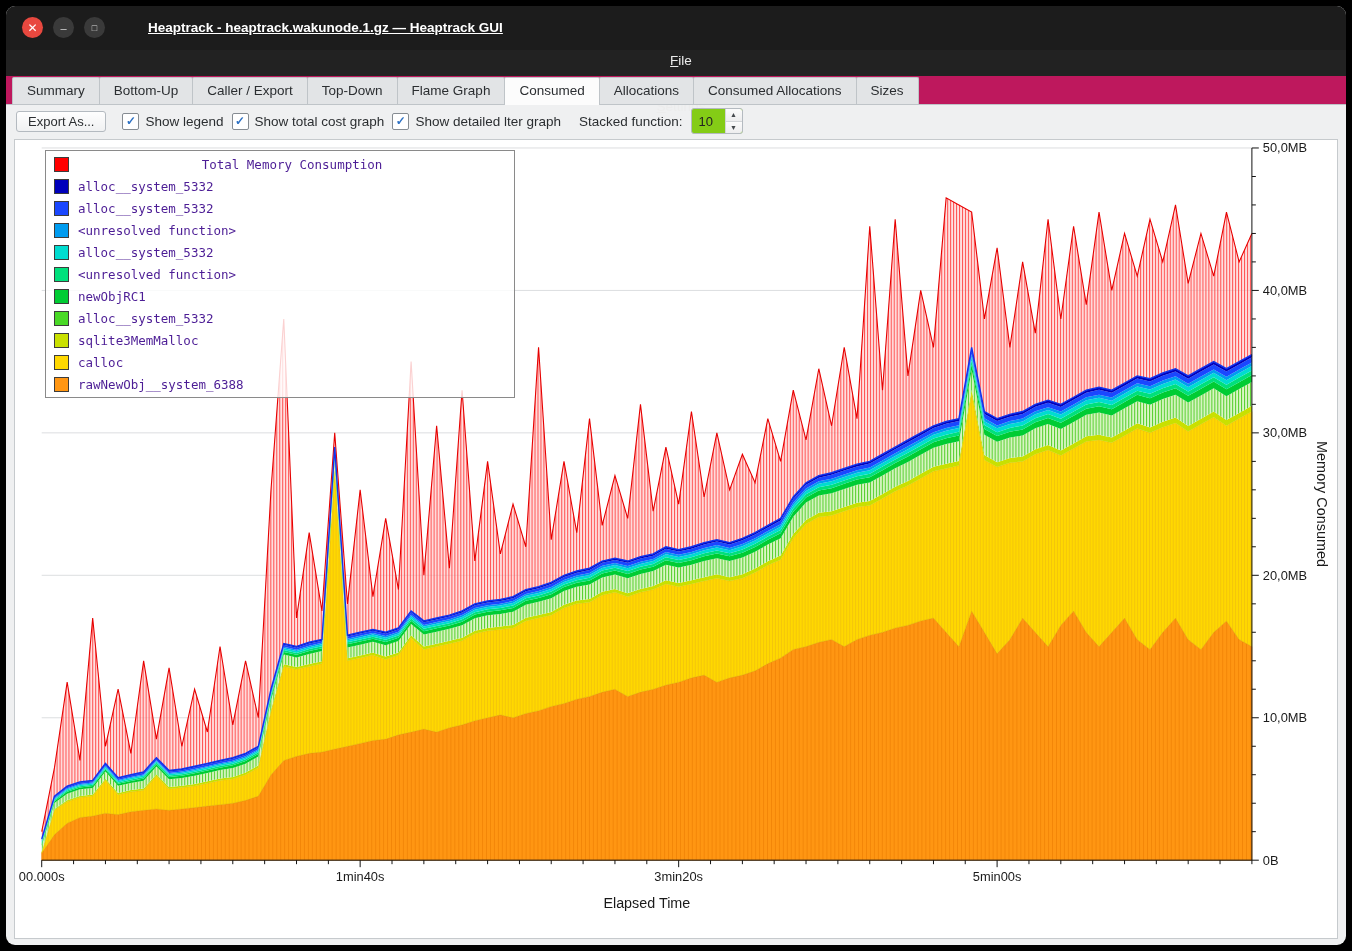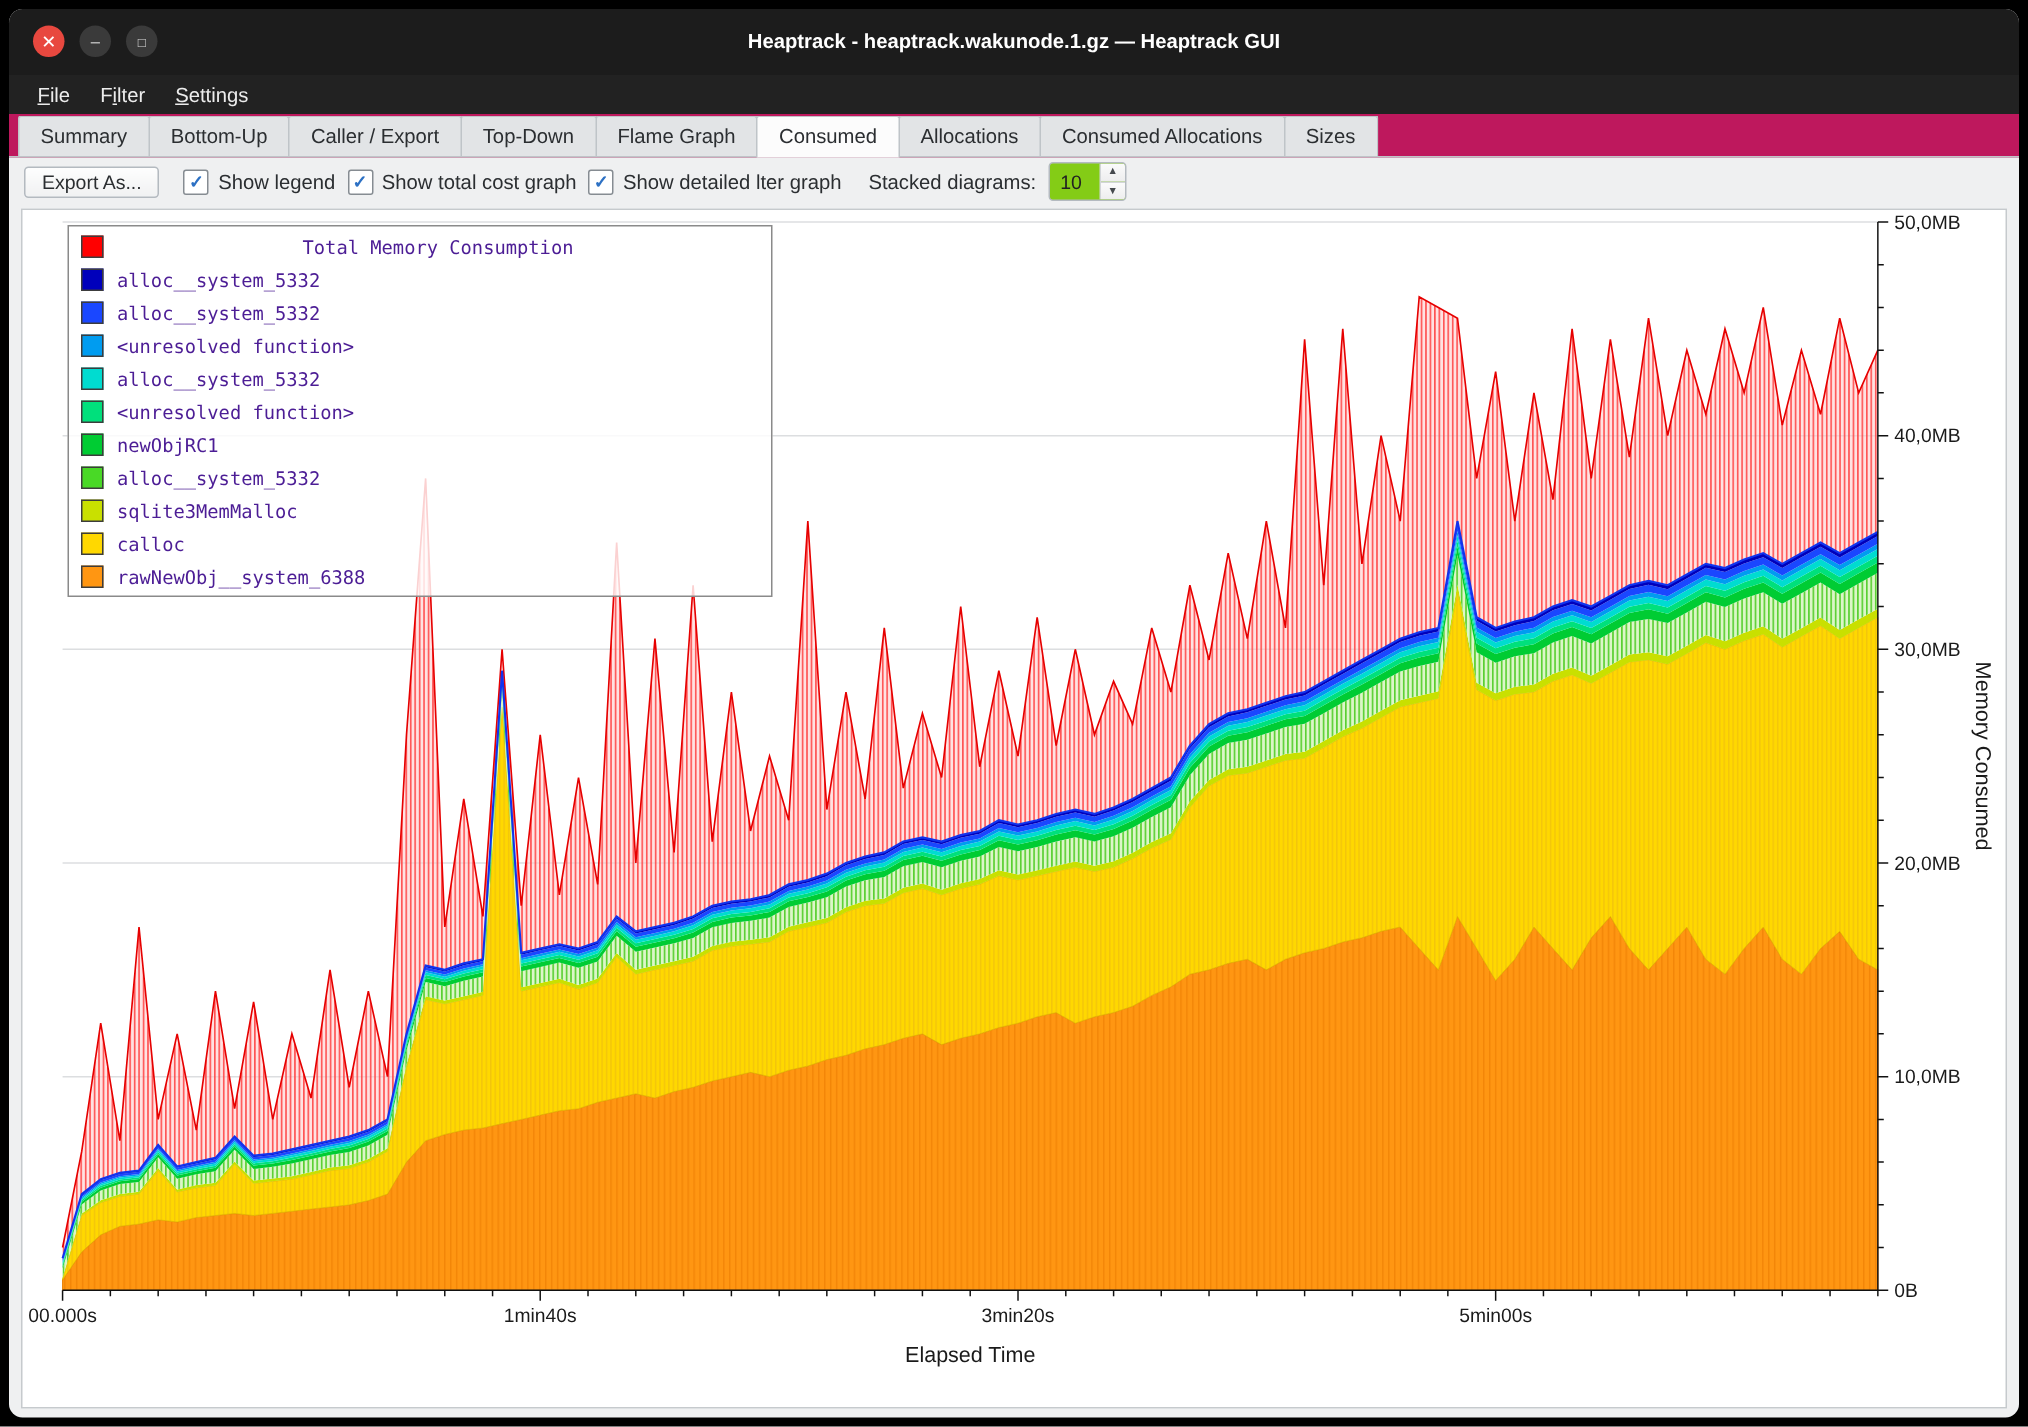--- a/index.html
+++ b/index.html
@@ -6,26 +6,26 @@
   body{width:1352px;height:951px;background:#000;position:relative;
        font-family:"Liberation Sans",sans-serif;overflow:hidden;}
   .window{position:absolute;inset:6px;background:#eff0f1;border-radius:9px;overflow:hidden;}
   
   .titlebar{position:absolute;top:0;left:0;right:0;height:44px;background:#1c1c1c;}
   .tb-btn{position:absolute;top:11px;width:21px;height:21px;border-radius:50%;
           display:flex;align-items:center;justify-content:center;font-size:11px;color:#d8d8d8;cursor:default;}
   .tb-close{left:16px;background:#e8483f;color:#fff;font-size:12px;}
   .tb-min{left:47px;background:#3a3a3a;}
   .tb-max{left:78px;background:#3a3a3a;font-size:9px;}
-  .tb-title{position:absolute;top:0;left:130px;right:130px;height:44px;line-height:44px;
-            text-align:center;color:#fff;font-weight:bold;font-size:13.5px;
-            white-space:nowrap;overflow:hidden;}
+  .tb-title{position:absolute;top:0;left:142px;right:130px;height:44px;line-height:44px;
+            text-align:left;color:#fff;font-weight:bold;font-size:13.5px;
+            white-space:nowrap;overflow:hidden;text-decoration:underline;}
   
   .menubar{position:absolute;top:44px;left:0;right:0;height:26px;background:#222;
-           display:flex;align-items:center;padding-left:10px;gap:2px;}
+           display:flex;align-items:center;padding-left:10px;gap:2px;flex-direction:column;}
   .menu-item{color:#ececec;font-size:13.5px;padding:3px 9px;border-radius:3px;cursor:default;}
   
   .tabbar{position:absolute;top:70px;left:0;right:0;height:28px;display:flex;align-items:flex-end;
           padding-left:6px;border-bottom:1px solid #bfc4c8;background:#be185d;}
   .tab{font-size:13.5px;color:#2b2e31;padding:5px 14px 6px;background:#e2e4e6;
        border:1px solid #bfc4c8;border-bottom:none;margin-right:-1px;border-radius:2px 2px 0 0;
        white-space:nowrap;cursor:default;position:relative;}
   .tab.active{background:#fcfcfc;margin-bottom:-1px;padding-bottom:7px;z-index:2;}
   
   .toolbar{position:absolute;top:99px;left:0;right:0;height:32px;display:flex;align-items:center;
@@ -96,21 +96,21 @@
         </span>
         <span class="cbwrap">
           <span class="cb">✓</span>
           <span class="cb-label">Show total cost graph</span>
         </span>
         <span class="cbwrap">
           <span class="cb">✓</span>
           <span class="cb-label">Show detailed lter graph</span>
         </span>
       </span>
-    <span class="spin-label">Stacked diagrams:</span>
+    <span class="spin-label">Stacked function:</span>
     <span class="spinbox">
       <span class="spin-val">10</span>
       <span class="spin-btns">
         <span class="spin-up">▲</span>
         <span class="spin-down">▼</span>
       </span>
     </span>
   </div>
 
   <div class="chartwrap">

